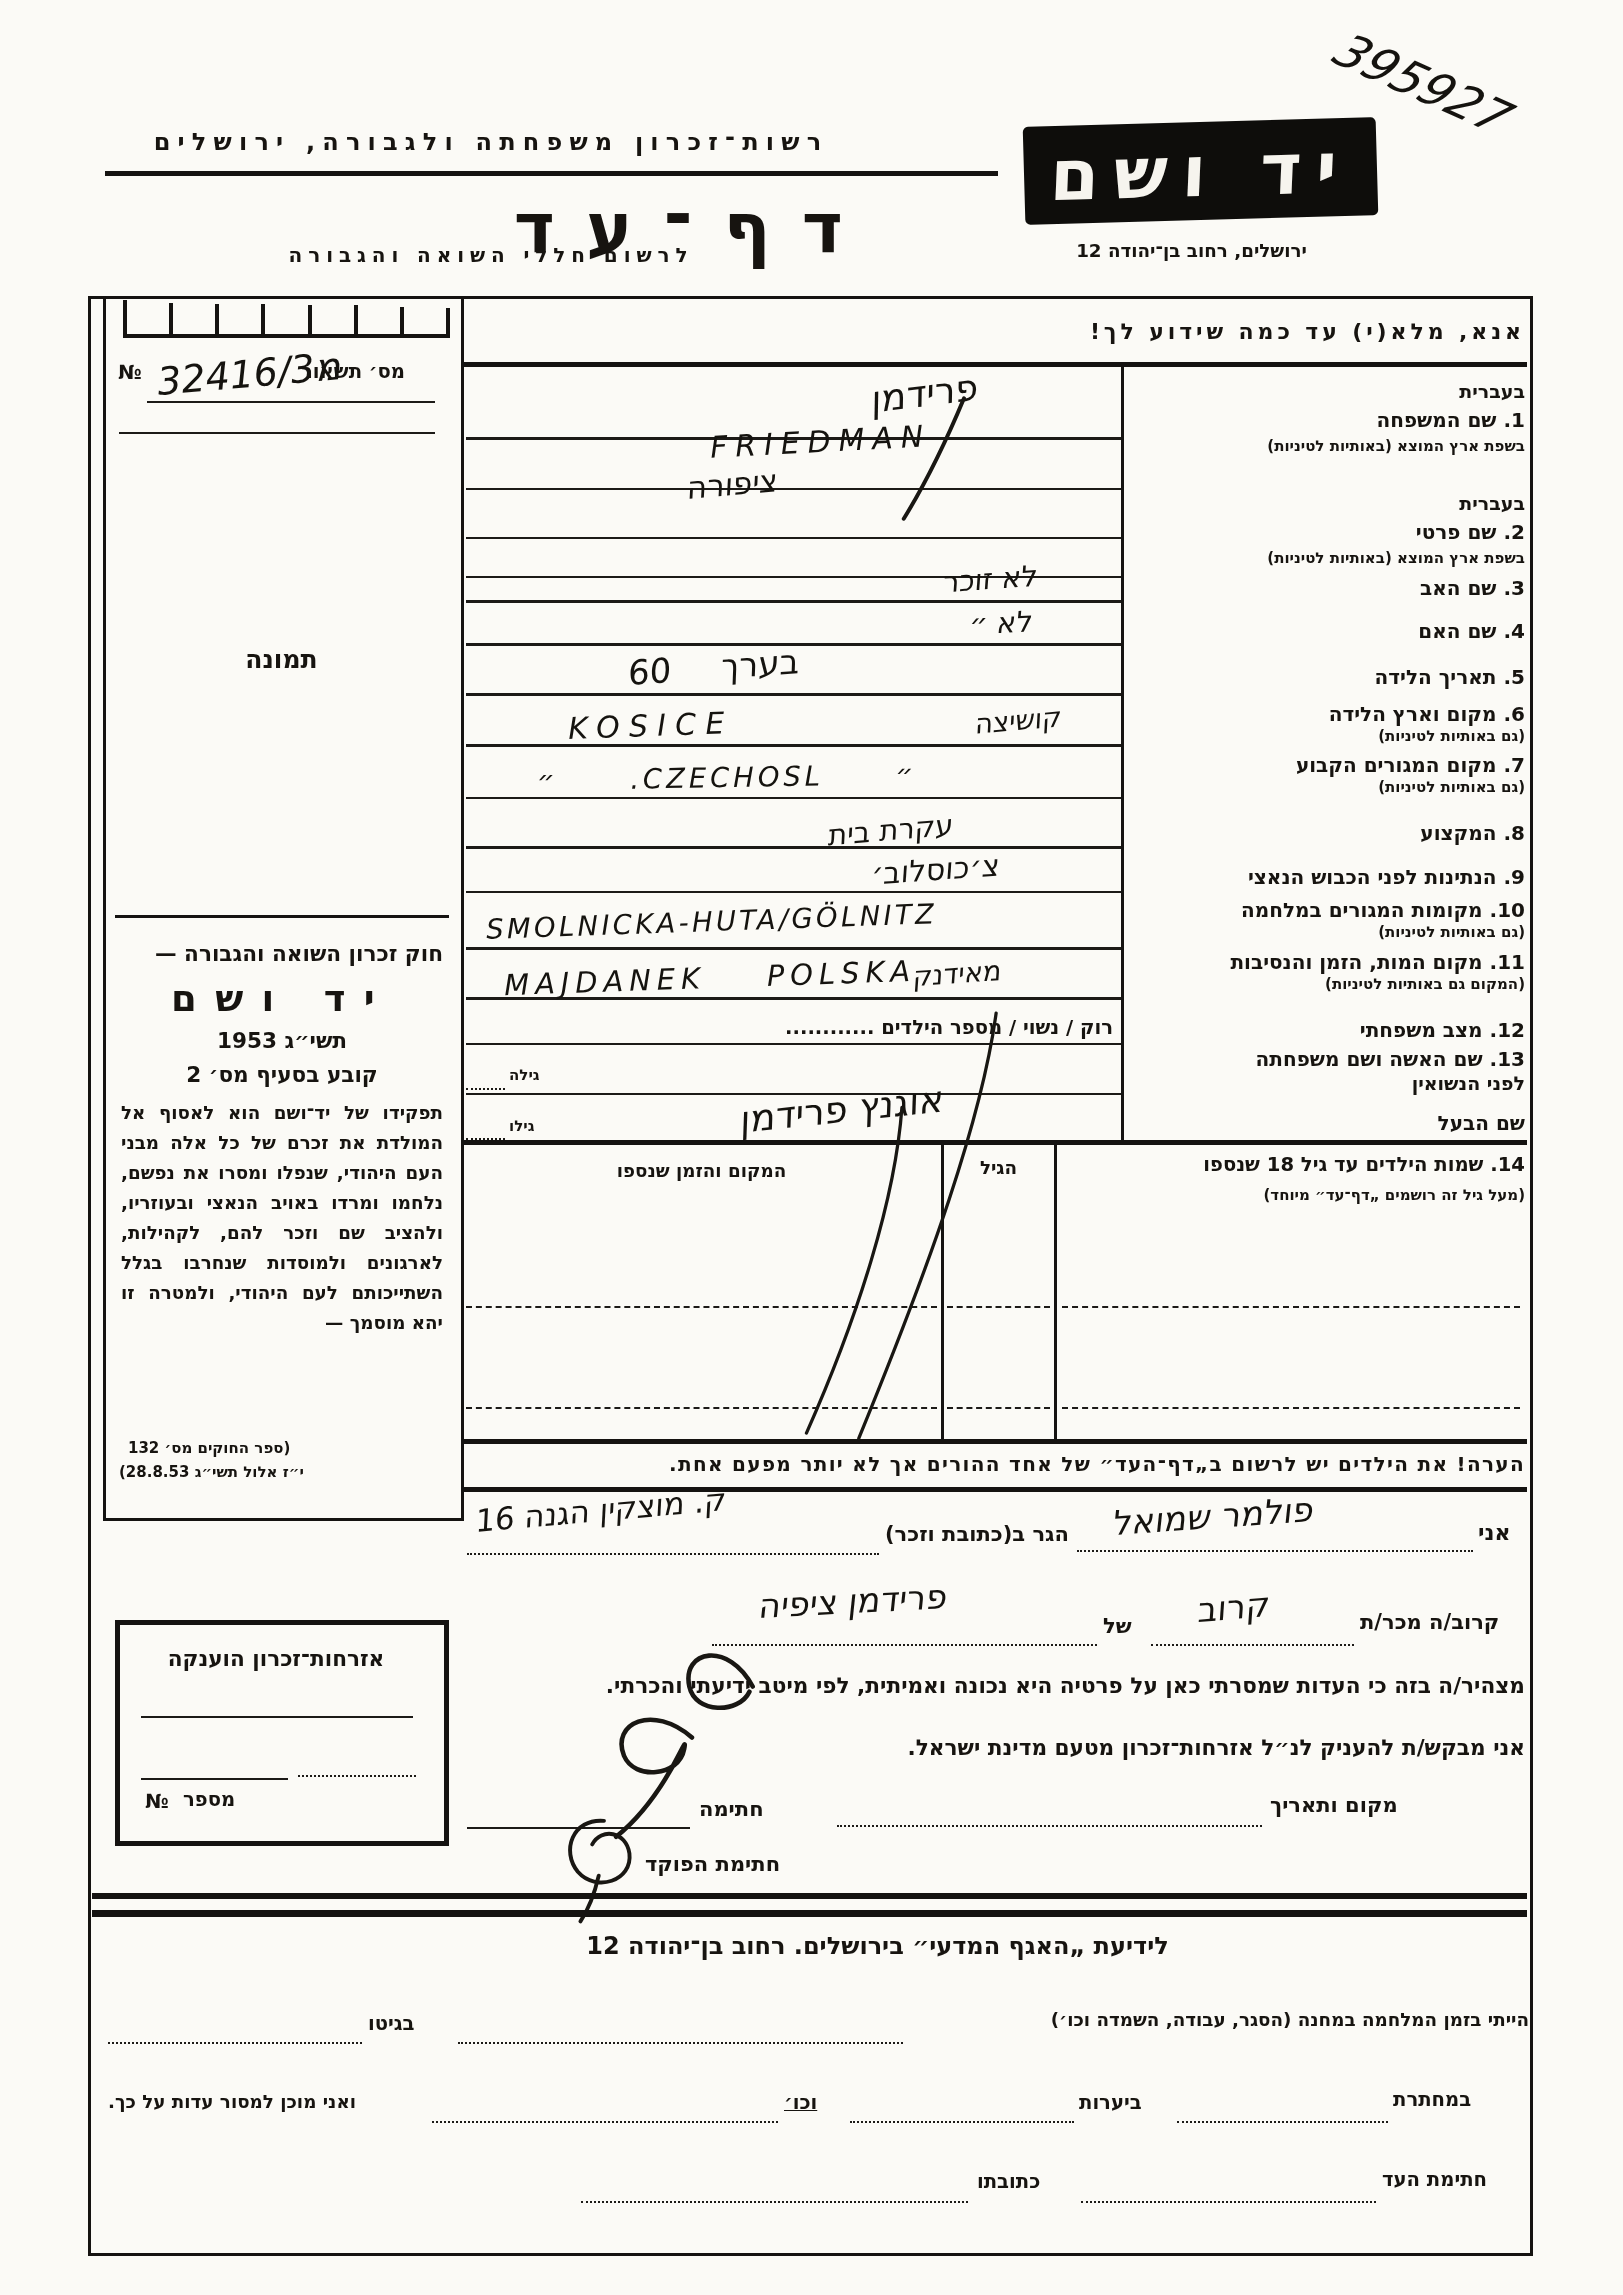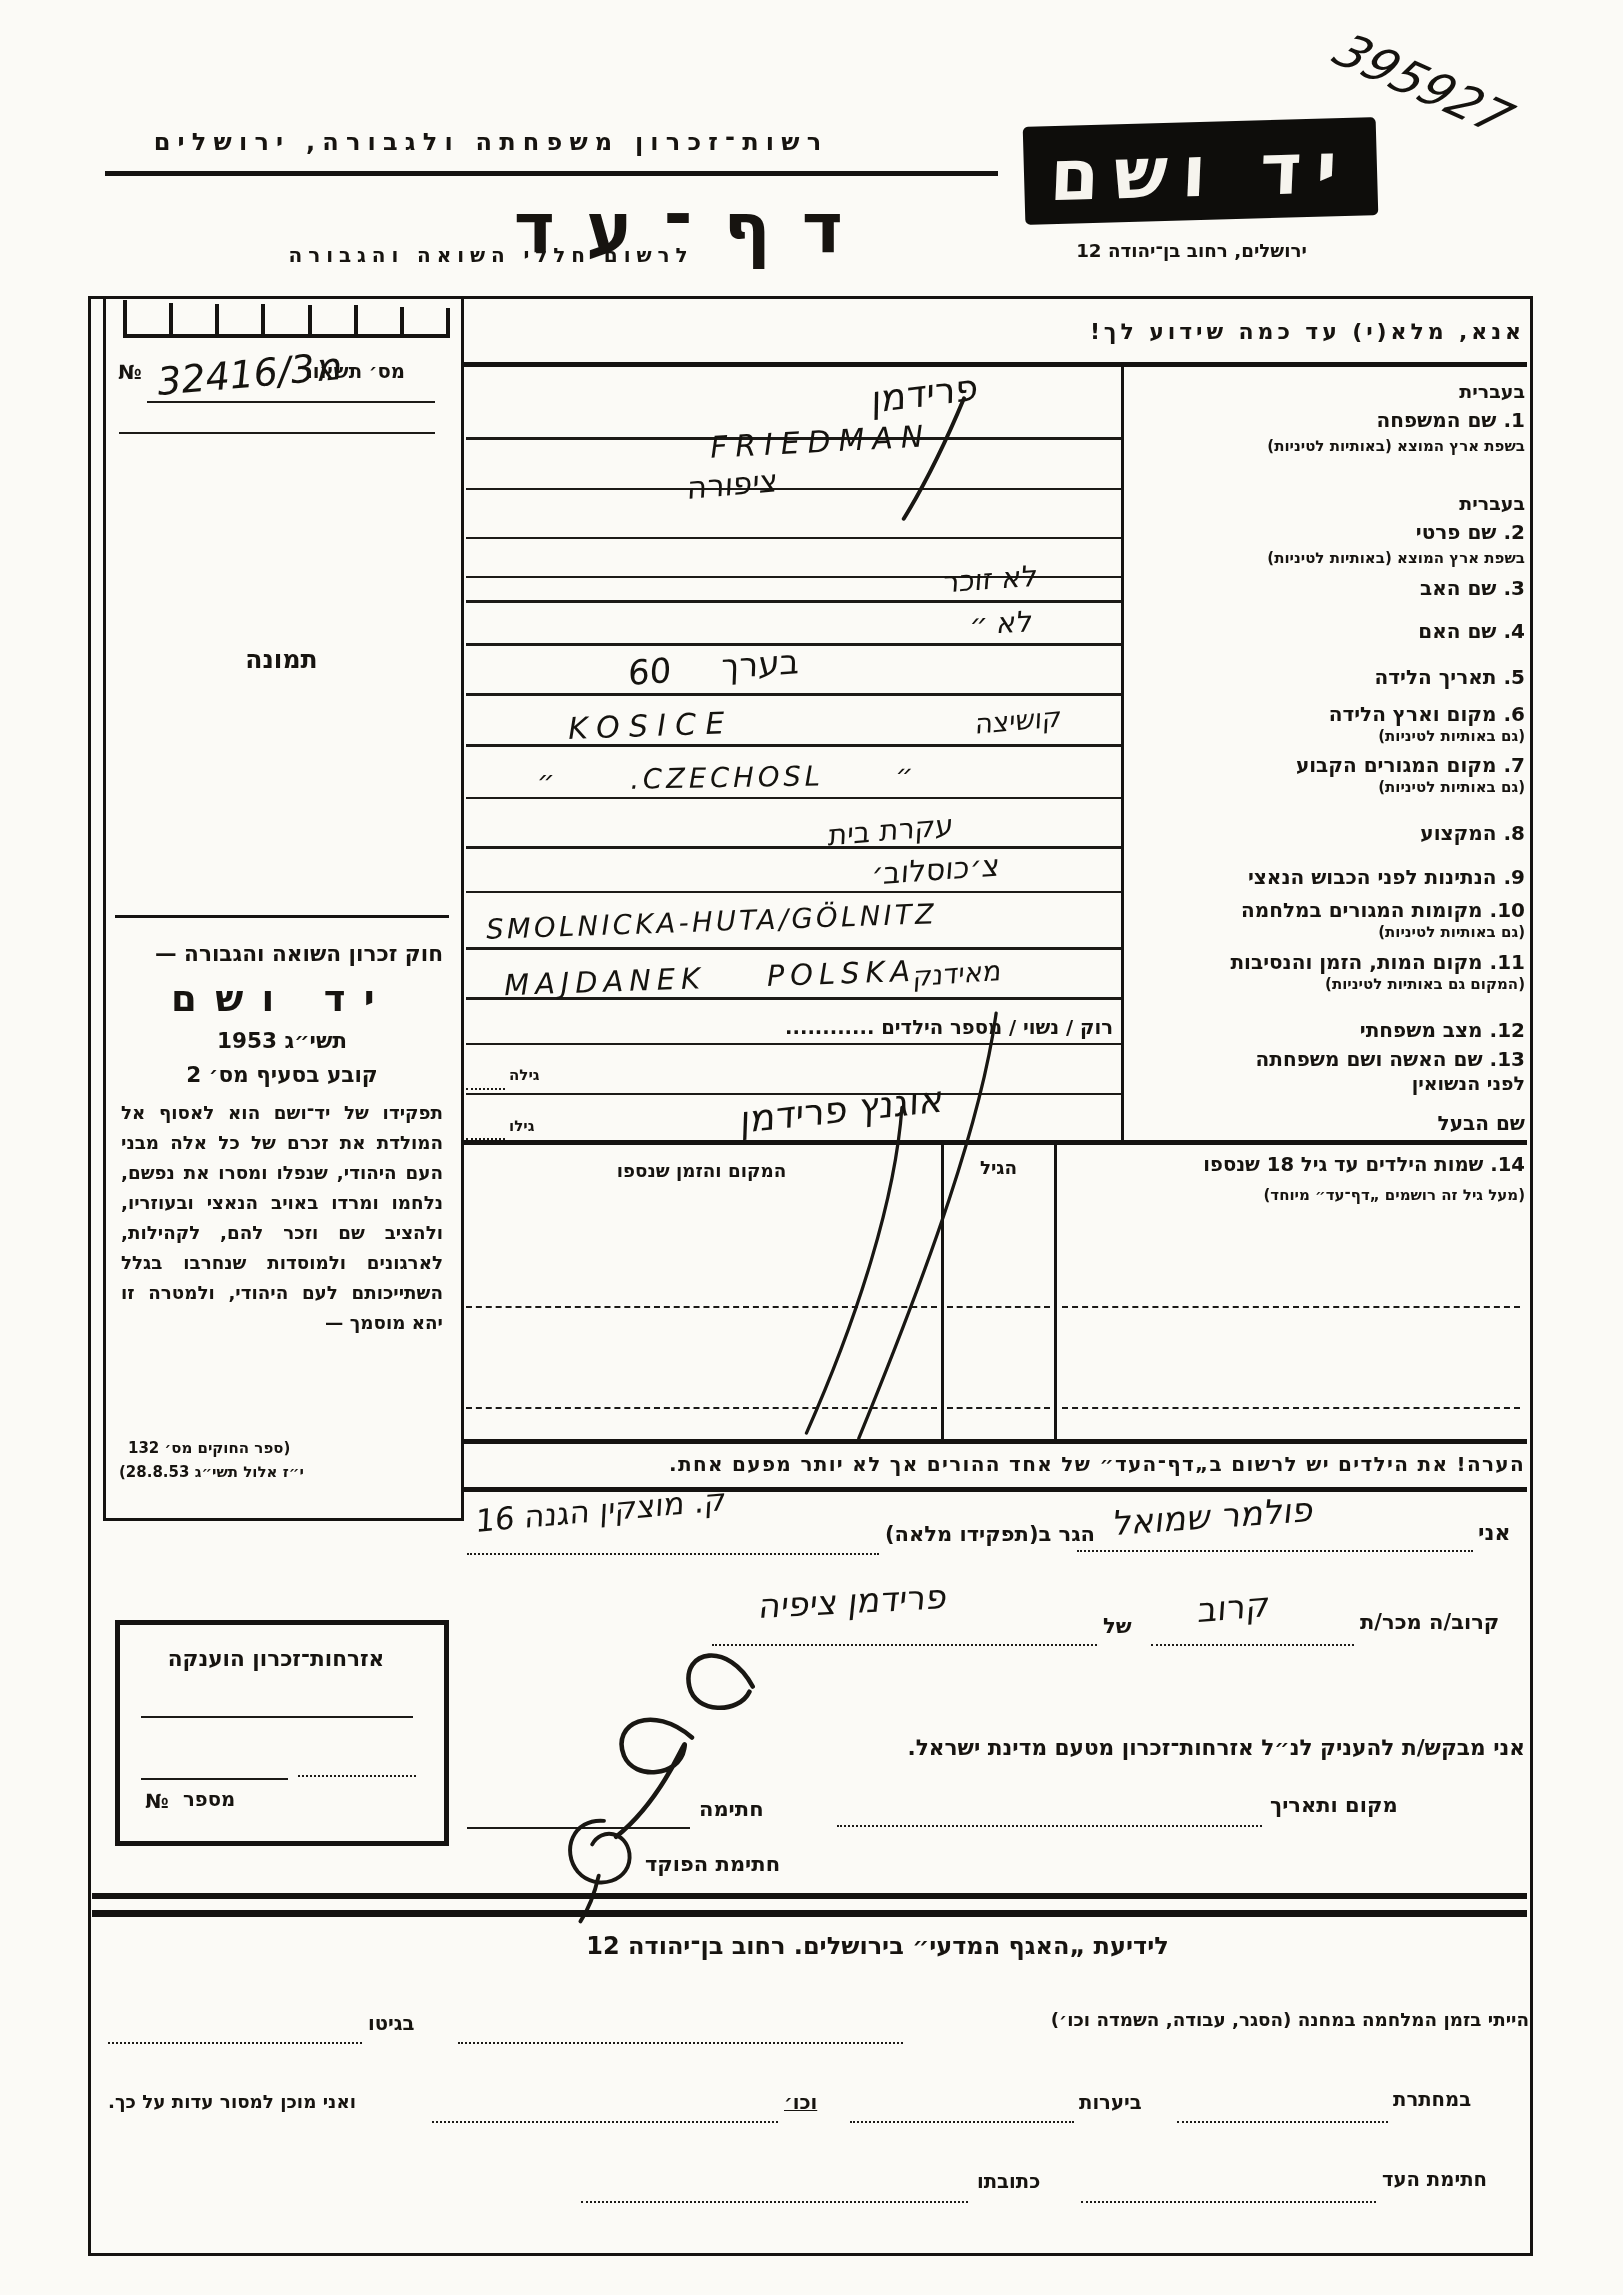--- a/index.html
+++ b/index.html
@@ -164,31 +164,32 @@
   <div class="wldash" style="left:947px;top:1407px;width:103px;"></div>
   <div class="wldash" style="left:1062px;top:1407px;width:458px;"></div>
 
   <div class="bar" style="left:463px;top:1439px;width:1064px;height:5.2px;"></div>
   <div class="lbl" style="left:466px;top:1452px;width:1059px;font-size:20px;letter-spacing:1.3px;">הערה!  את הילדים יש לרשום ב„דף־העד״ של אחד ההורים אך לא יותר מפעם אחת.</div>
   <div class="bar" style="left:463px;top:1487px;width:1064px;height:5.2px;"></div>
 
   <div class="lbl" style="left:1478px;top:1520px;font-size:22px;">אני</div>
   <div class="wld" style="left:1077px;top:1550px;width:396px;"></div>
   <div class="hw" style="left:1113px;top:1496px;font-size:34px;transform:rotate(-4deg) skewX(-10deg);">פולמר שמואל</div>
-  <div class="lbl" style="left:885px;top:1522px;font-size:21px;">הגר ב(תפקידו מלאה)</div>
+  <div class="lbl" style="left:885px;top:1522px;font-size:21px;">הגר ב(כתובת וזכר)</div>
   <div class="wld" style="left:467px;top:1553px;width:412px;"></div>
   <div class="hw rtl" style="left:475px;top:1492px;font-size:31px;transform:rotate(-5deg) skewX(-8deg);">ק. מוצקין הגנה 16</div>
 
   <div class="lbl" style="left:1360px;top:1610px;font-size:21px;">קרוב/ה מכר/ת</div>
   <div class="wld" style="left:1151px;top:1644px;width:203px;"></div>
   <div class="hw" style="left:1198px;top:1587px;font-size:34px;transform:rotate(-5deg) skewX(-9deg);">קרוב</div>
   <div class="lbl" style="left:1103px;top:1614px;font-size:21px;">של</div>
   <div class="wld" style="left:712px;top:1644px;width:385px;"></div>
   <div class="hw" style="left:759px;top:1581px;font-size:34px;transform:rotate(-3deg) skewX(-9deg);">פרידמן ציפיה</div>
 
+  <div class="lbl" style="left:484px;top:1673px;width:1041px;font-size:21.6px;">מצהיר/ה בזה כי העדות שמסרתי כאן על פרטיה היא נכונה ואמיתית, לפי מיטב ידיעתי והכרתי.</div>
   <div class="lbl" style="left:484px;top:1735px;width:1041px;font-size:21.6px;">אני מבקש/ת להעניק לנ״ל אזרחות־זכרון מטעם מדינת ישראל.</div>
 
   <div class="lbl" style="left:1270px;top:1793px;font-size:21px;">מקום ותאריך</div>
   <div class="wld" style="left:837px;top:1825px;width:425px;"></div>
   <div class="lbl" style="left:699px;top:1797px;font-size:21px;">חתימה</div>
   <div class="wl" style="left:467px;top:1827px;width:223px;"></div>
   <div class="lbl" style="left:645px;top:1852px;font-size:21px;">חתימת הפוקד</div>
 
   <svg style="left:553px;top:1646px;" width="223" height="196" viewBox="0 0 340 300">
     <path class="ink" stroke-width="7" d="M305 62 C 268 -8, 196 6, 208 62 C 217 104, 284 104, 300 70

